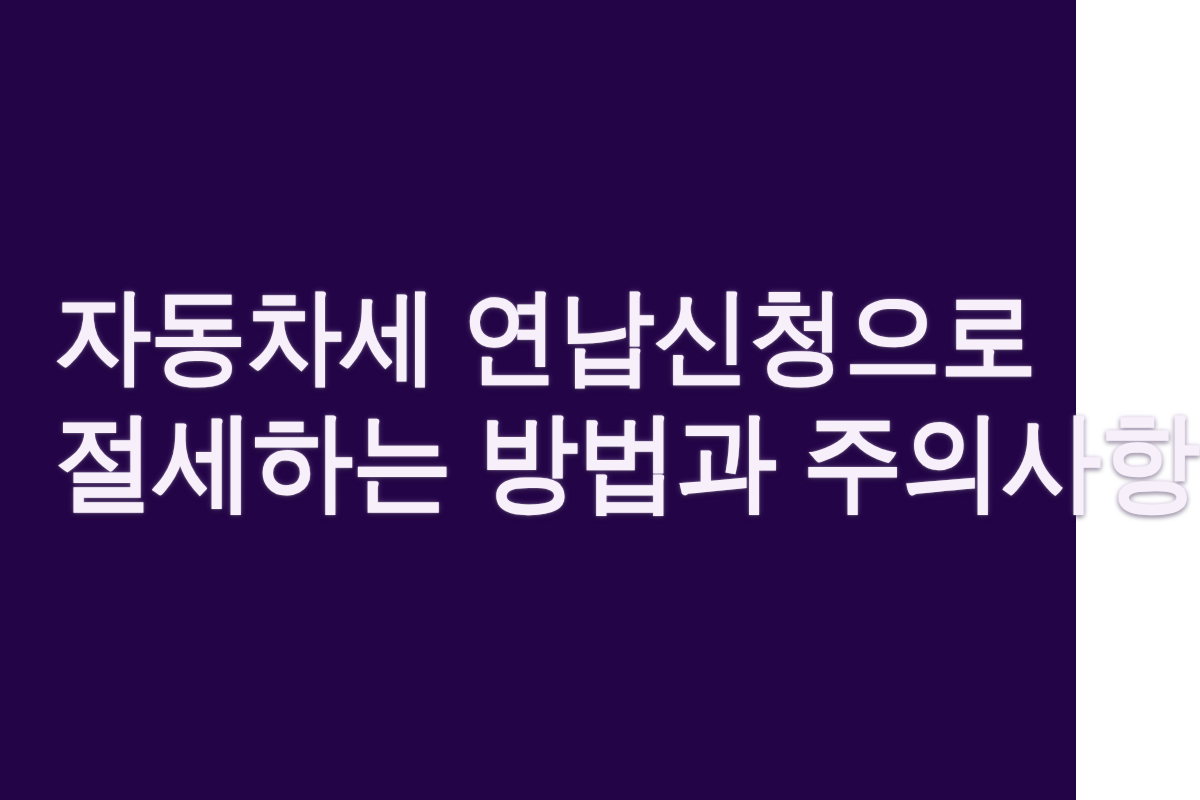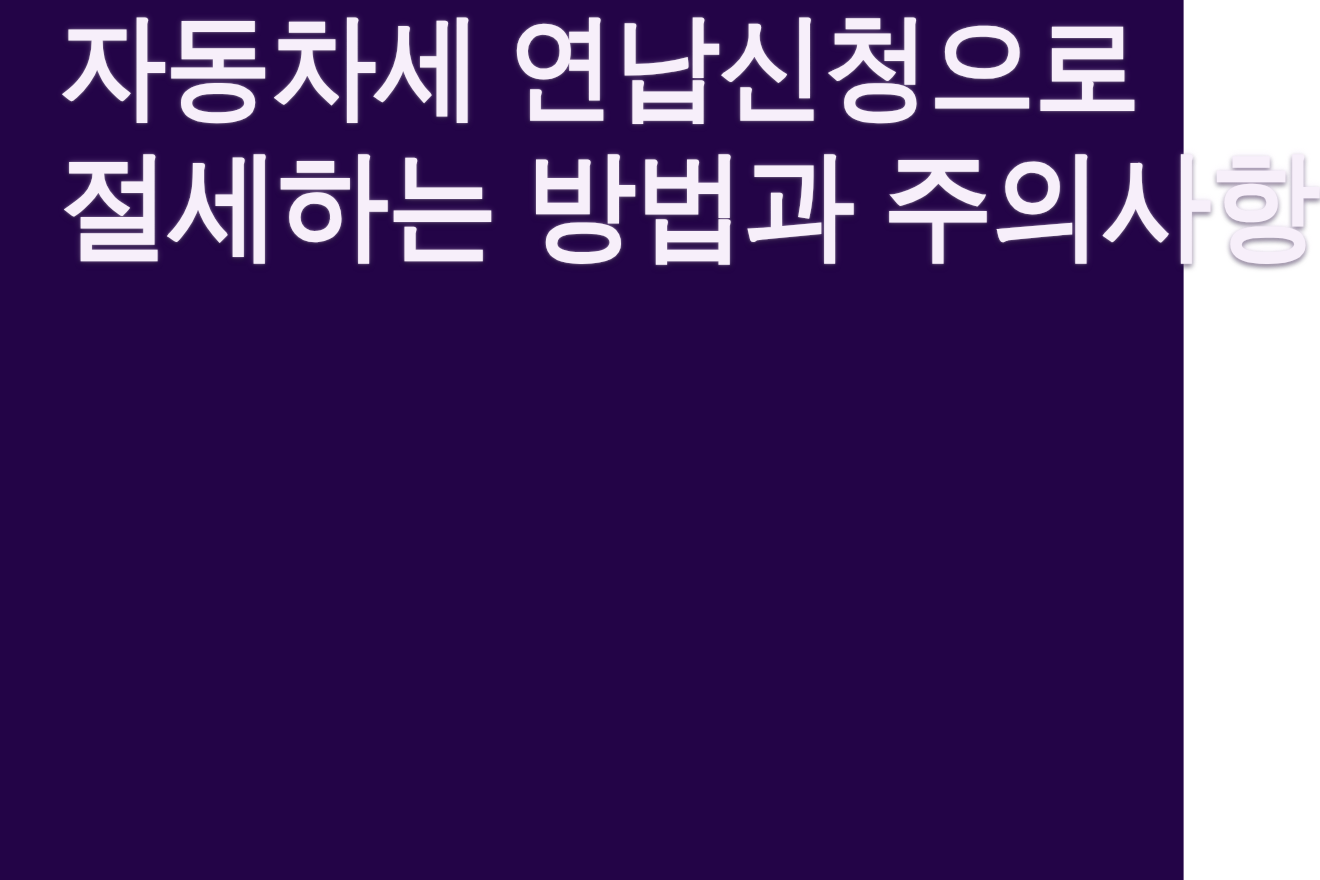--- a/index.html
+++ b/index.html
@@ -14,20 +14,21 @@
     overflow: hidden;
     font-family: "Liberation Sans", "DejaVu Sans", sans-serif;
   }
 
   #thumbnail-card {
     position: relative;
     width: 1076px;
     height: 800px;
     background: #230447;
     display: flex;
+    align-items: center;
     justify-content: center;
     box-sizing: border-box;
   }
 
   #title-block {
     width: 100%;
     text-align: center;
     padding: 0 18px;
     box-sizing: border-box;
     

